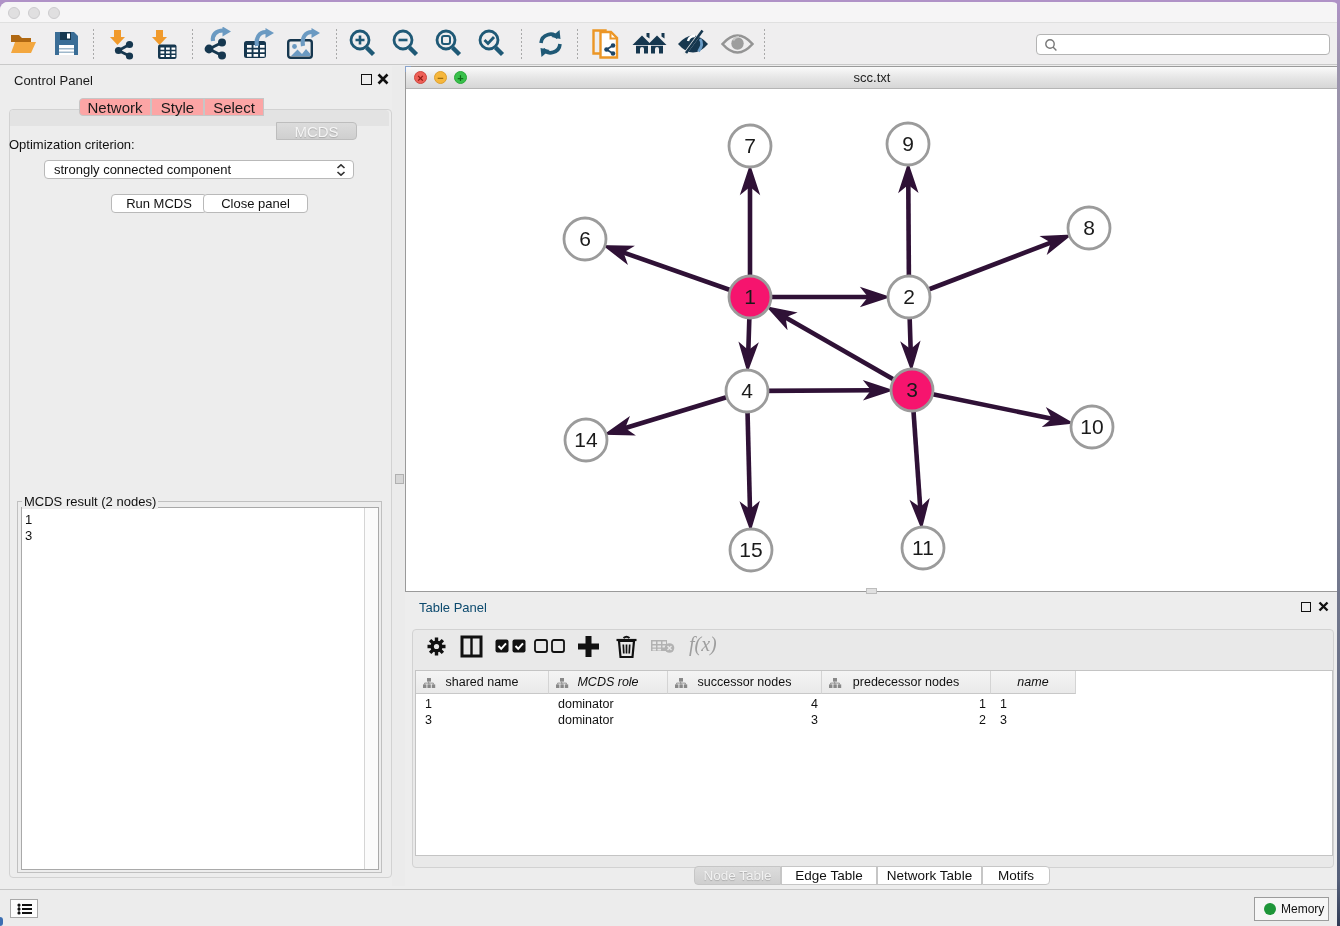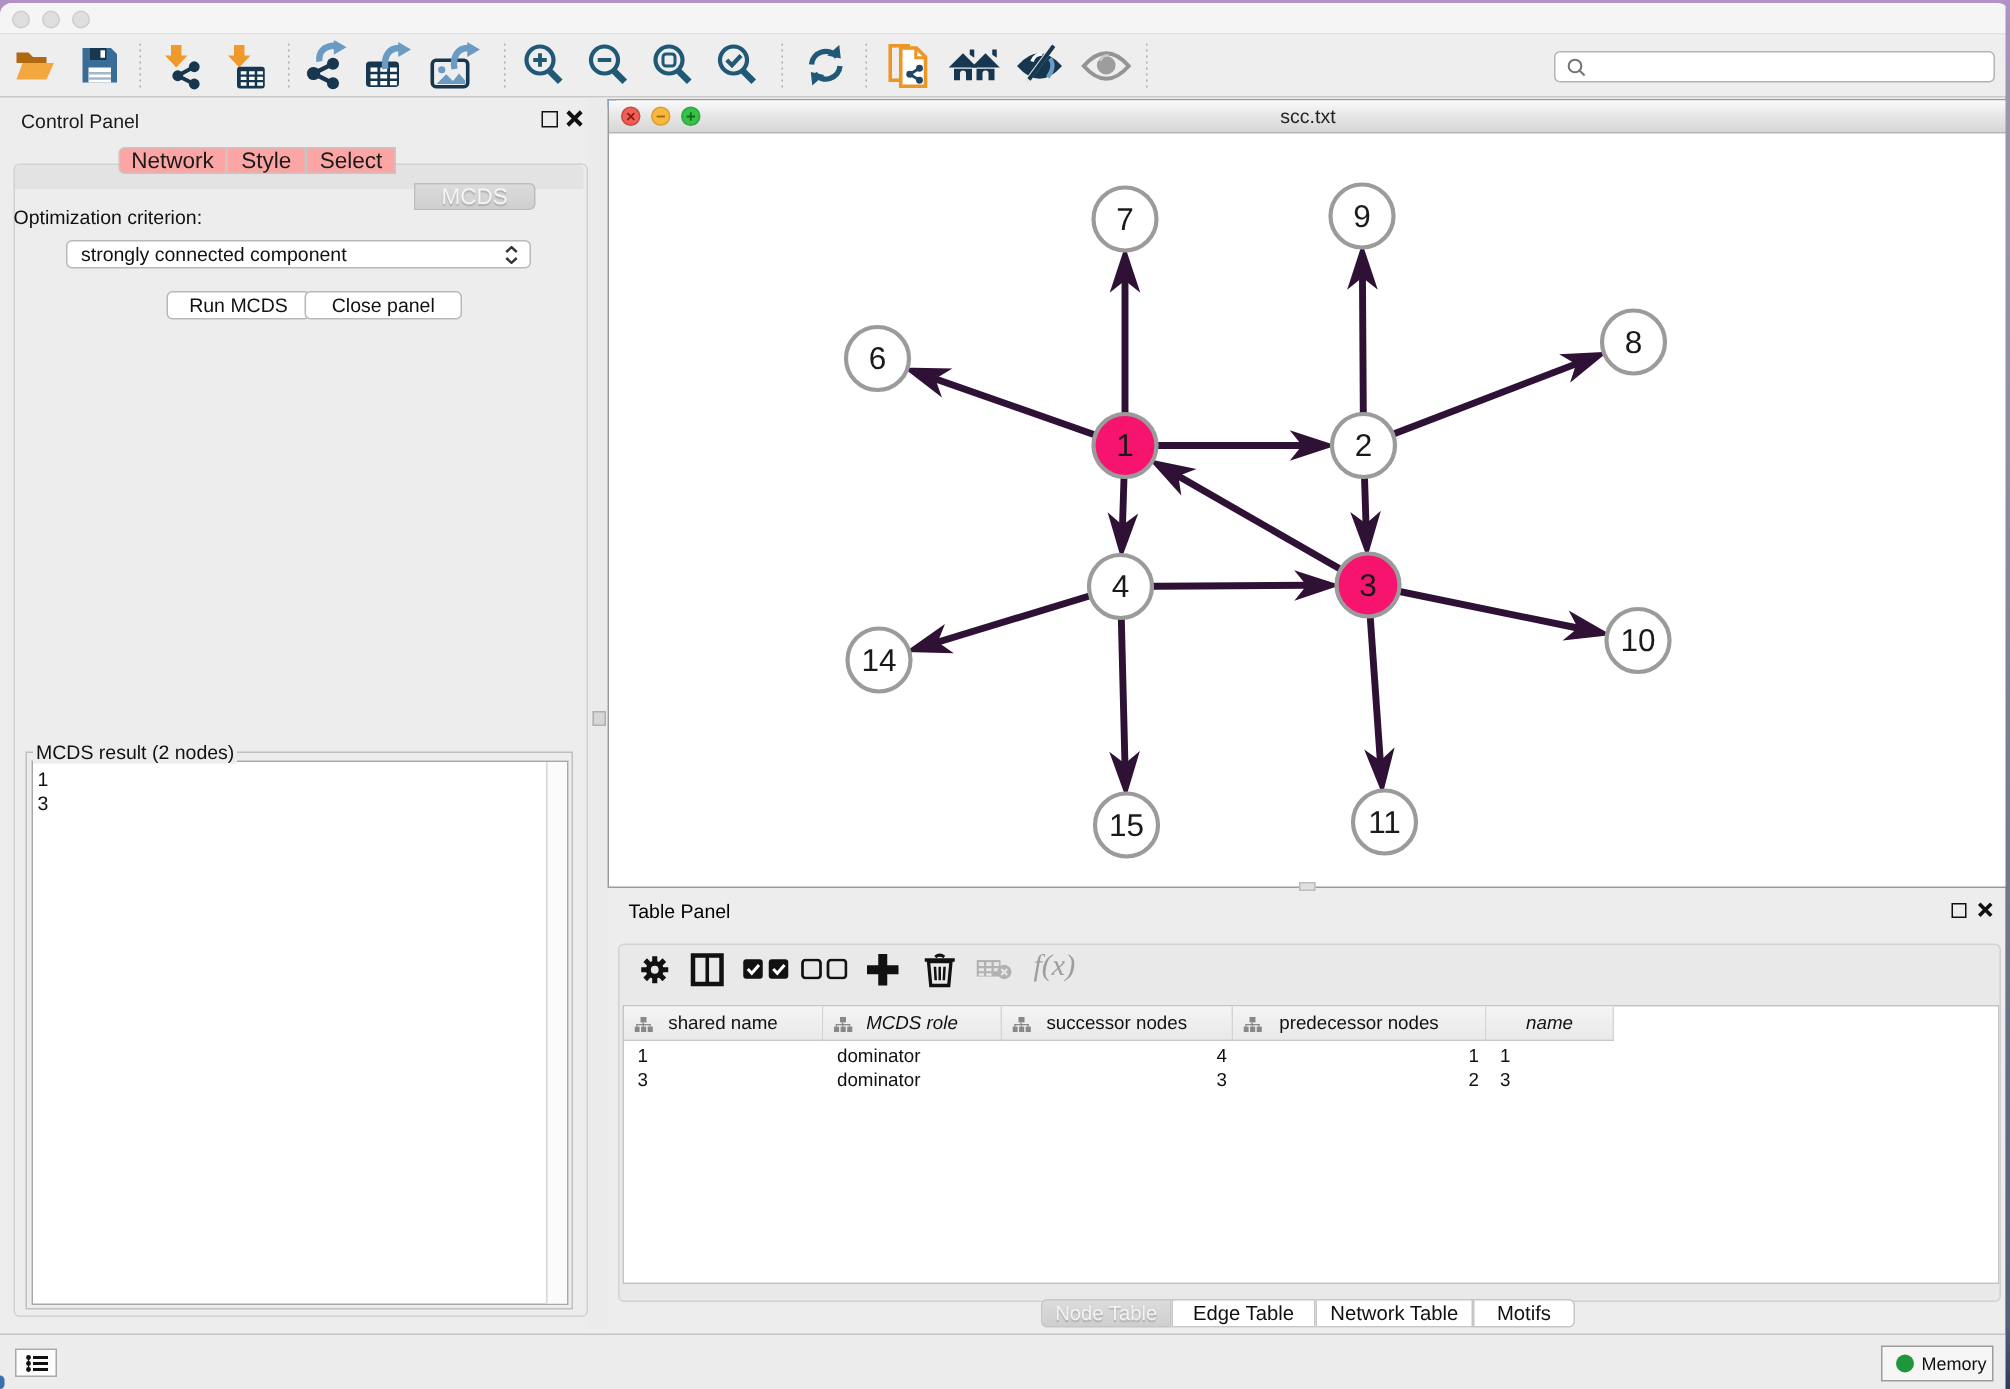--- a/index.html
+++ b/index.html
@@ -46,21 +46,21 @@
 
 #frame{position:absolute;left:405px;top:66px;width:934px;height:526px;box-sizing:border-box;
  border:1px solid #9a9a9a;background:#fff;}
 #ftitle{position:absolute;left:0;top:0;width:100%;height:21px;
  background:linear-gradient(#fafafa,#e8e8e8 45%,#d6d6d6);border-bottom:1px solid #b5b5b5;}
 #ftext{position:absolute;top:3px;width:100%;text-align:center;font-size:13px;color:#222;}
 .fl{position:absolute;top:3.5px;width:13px;height:13px;border-radius:50%;box-sizing:border-box;
  font-size:11px;line-height:12px;text-align:center;font-weight:bold;}
 #hgrip{position:absolute;left:866px;top:588px;width:11px;height:6px;background:#e0e0e0;border:1px solid #bdbdbd;box-sizing:border-box;}
 
-#tp-title{position:absolute;left:419px;top:600px;font-size:13px;color:#000000;}
+#tp-title{position:absolute;left:419px;top:600px;font-size:13px;color:#0c4a6e;}
 #tp-box{position:absolute;left:412px;top:629px;width:922px;height:239px;background:#e9e9e9;
  border:1px solid #d2d2d2;border-radius:4px;box-sizing:border-box;}
 #tp-toolbar{position:absolute;left:412px;top:629px;width:921px;height:35px;}
 #tablebox{position:absolute;left:415px;top:670px;width:918px;height:186px;background:#fff;
  border:1px solid #c4c4c4;box-sizing:border-box;}
 .th{position:absolute;top:0;height:23px;box-sizing:border-box;background:linear-gradient(#f4f4f4,#e9e9e9);
  border-right:1px solid #d4d4d4;border-bottom:1px solid #c8c8c8;font-size:12.5px;color:#111;
  text-align:center;line-height:23px;}
 .th svg.hicon{position:absolute;left:7px;top:6px;margin:0;}
 .td{position:absolute;font-size:12.5px;color:#111;height:16px;line-height:16px;}

